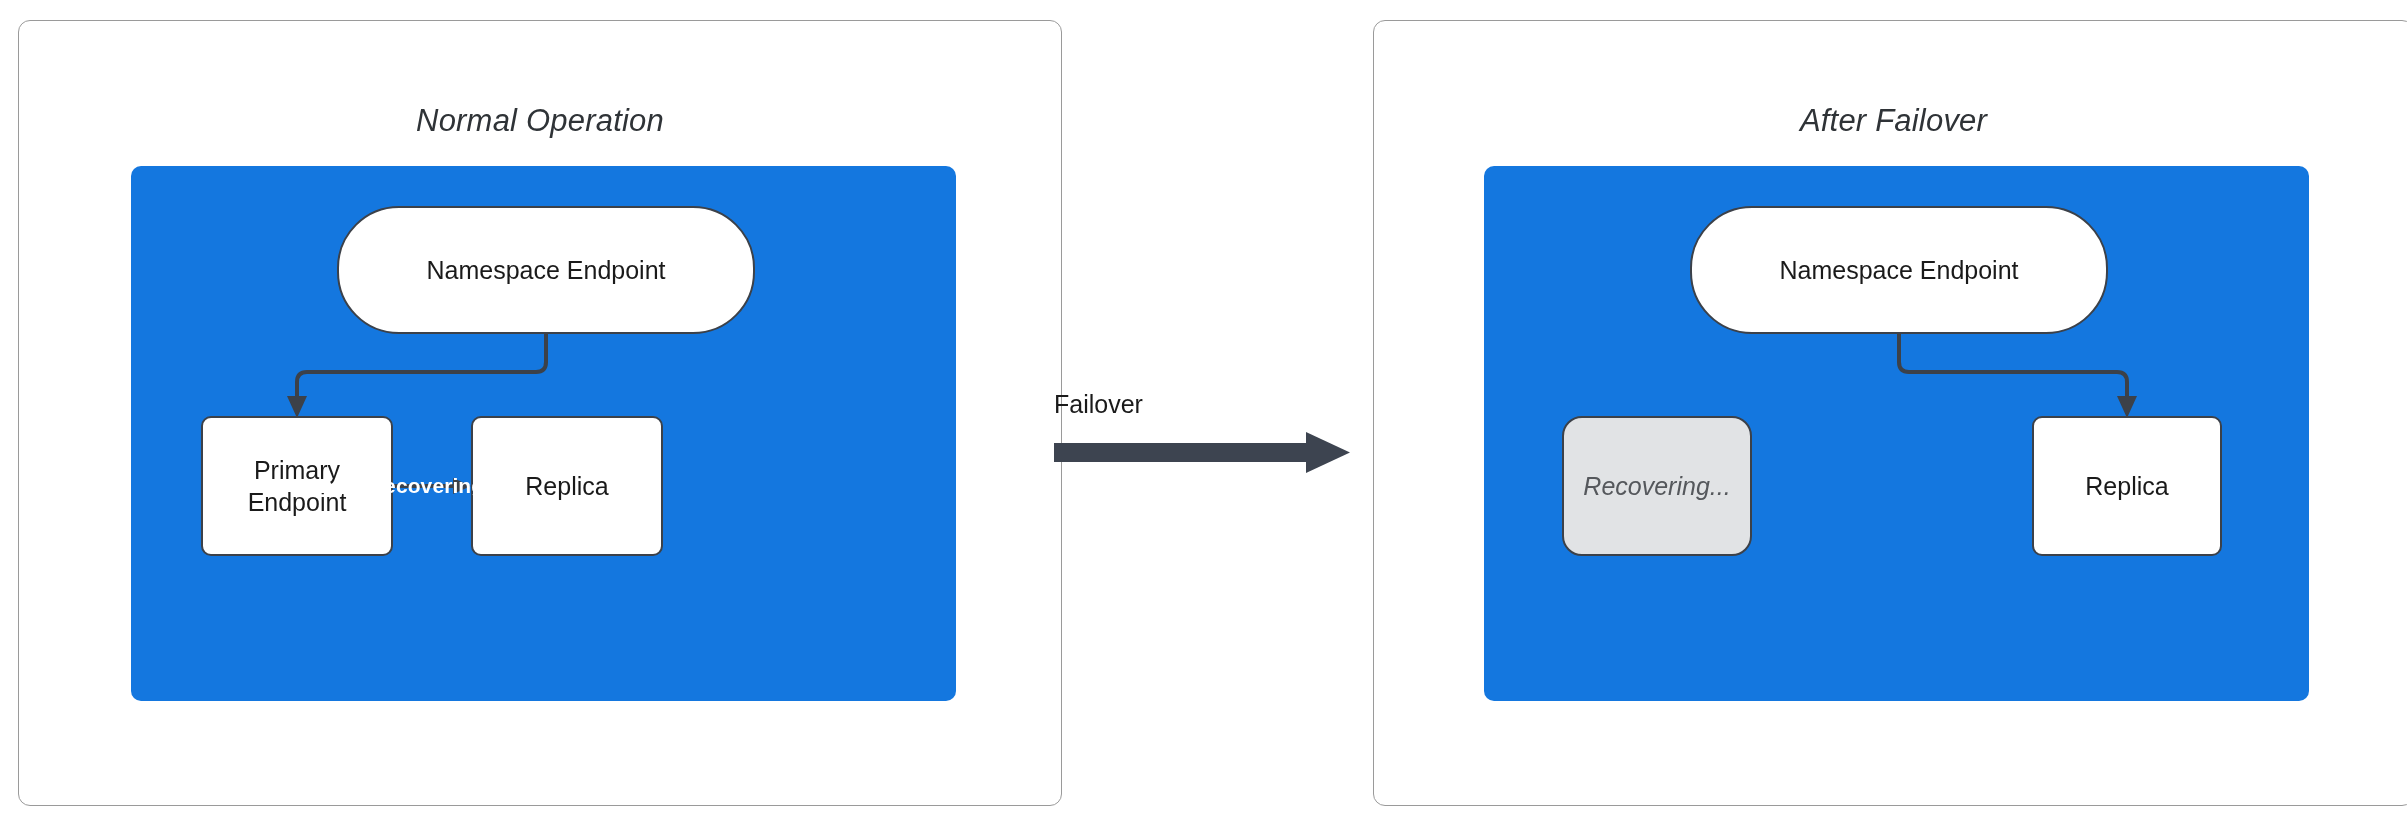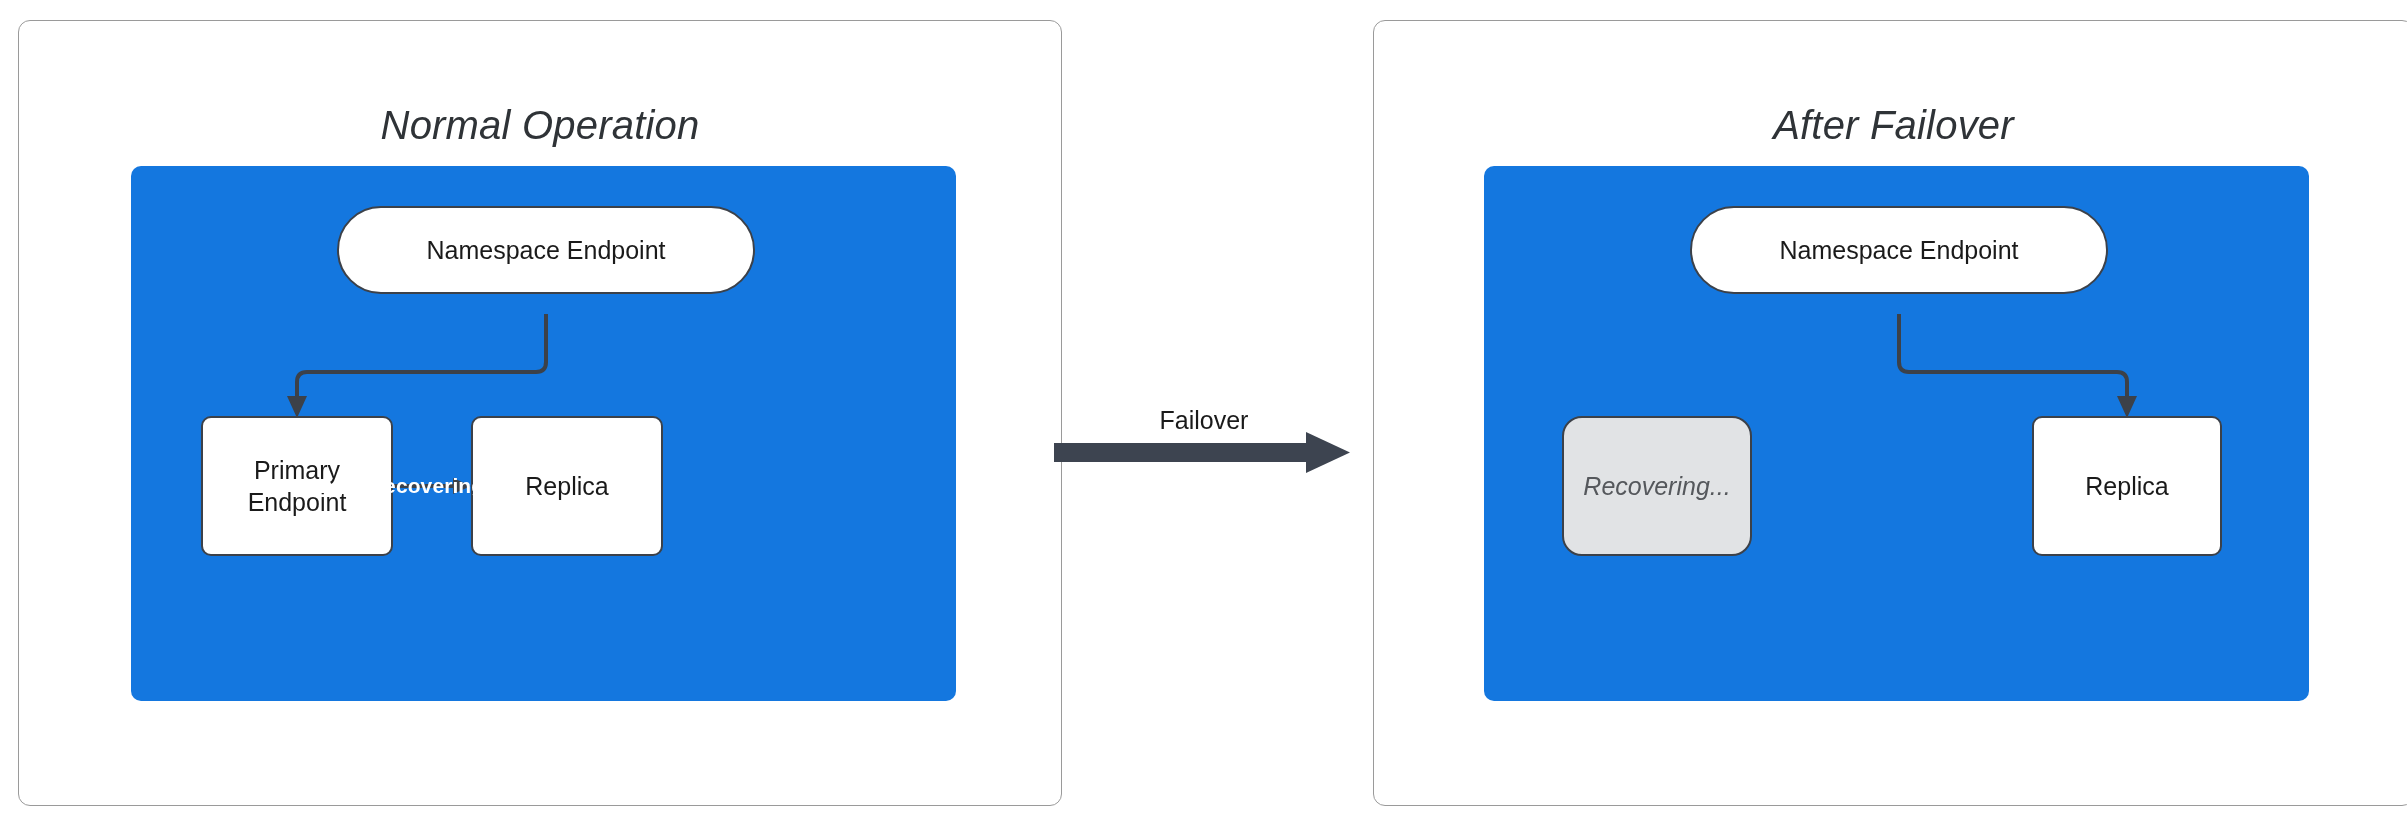--- a/index.html
+++ b/index.html
@@ -6,54 +6,54 @@
   body{width:2407px;height:828px;position:relative;overflow:hidden;
        font-family:"Liberation Sans","DejaVu Sans",sans-serif;}
   .stage{position:absolute;left:0;top:0;width:2407px;height:828px;}
 
   
   .panel{position:absolute;background:#ffffff;border:1.5px solid #9a9a9a;border-radius:12px;box-sizing:border-box;}
   #panel-left{left:18px;top:20px;width:1044px;height:786px;}
   #panel-right{left:1373px;top:20px;width:1041px;height:786px;}
 
   .panel-title{position:absolute;top:82px;left:0;width:100%;text-align:center;
-      font-style:italic;font-size:40px;color:#2f3337;letter-spacing:.2px;}
+      font-style:italic;font-size:31px;color:#2f3337;letter-spacing:.2px;}
 
   
   .bluebox{position:absolute;background:#1477df;border-radius:10px;box-sizing:border-box;}
   #blue-left{left:112px;top:145px;width:825px;height:535px;}
   #blue-right{left:110px;top:145px;width:825px;height:535px;}
 
   
   .node{position:absolute;box-sizing:border-box;display:flex;align-items:center;
         justify-content:center;text-align:center;color:#1a1a1a;line-height:1.28;}
   .pill{background:#ffffff;border:2px solid #3c4149;border-radius:62px;
         font-size:25px;}
   .rect{background:#ffffff;border:2px solid #3c4149;border-radius:10px;
         font-size:25px;}
   .rect.muted{background:#e1e3e5;border-color:#3c4149;color:#55585c;
         font-style:italic;font-size:25px;border-radius:20px;}
 
   
-  .n-endpoint{left:206px;top:40px;width:418px;height:88px;}
+  .n-endpoint{left:206px;top:40px;width:418px;height:128px;}
   .n-primary{left:70px;top:250px;width:192px;height:140px;}
   .n-replica-left{left:340px;top:250px;width:192px;height:140px;}
   .n-recovering{left:78px;top:250px;width:190px;height:140px;}
   .n-replica-right{left:548px;top:250px;width:190px;height:140px;}
 
   
   .conn{position:absolute;left:0;top:0;width:100%;height:100%;overflow:visible;pointer-events:none;}
 
   
   .repl-label{position:absolute;color:#ffffff;font-weight:bold;font-size:21px;
         letter-spacing:.1px;white-space:nowrap;}
 
   
   #failover-group{position:absolute;left:1054px;top:390px;width:300px;height:95px;}
-  #failover-label{position:absolute;left:0;top:16px;width:300px;text-align:center;
+  #failover-label{position:absolute;left:0;top:0;width:300px;text-align:left;
         font-size:25px;color:#1a1a1a;}
   #failover-arrow{position:absolute;left:0;top:40px;width:300px;height:46px;overflow:visible;}
 </style>
 </head>
 <body>
 
 <div class="stage">
 
   <div class="panel" id="panel-left">
 

